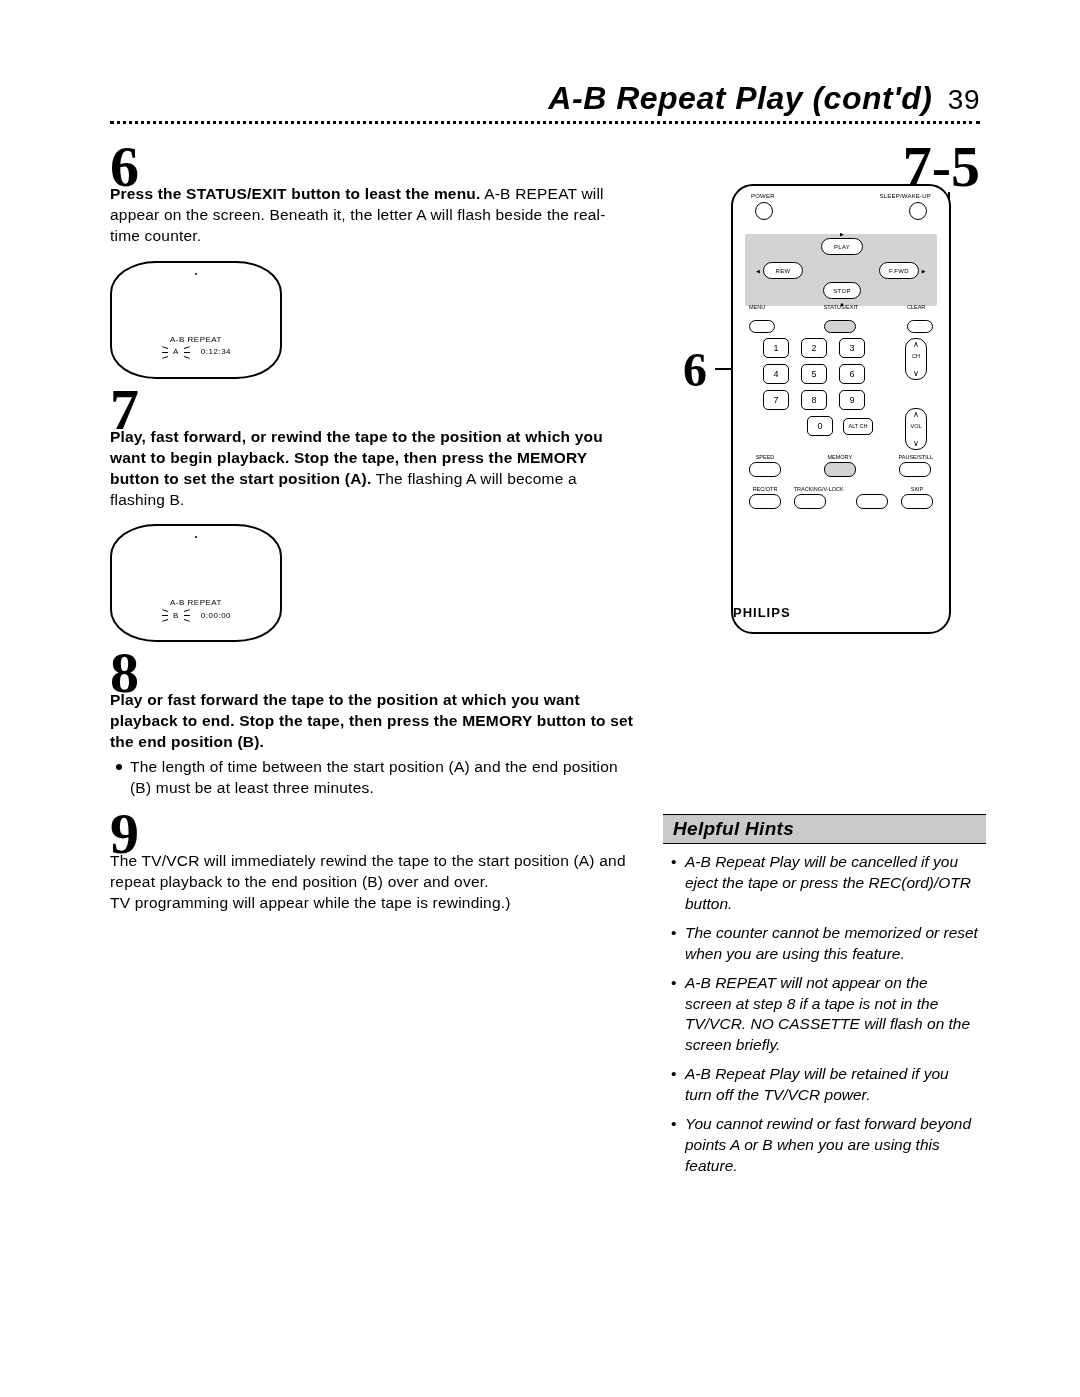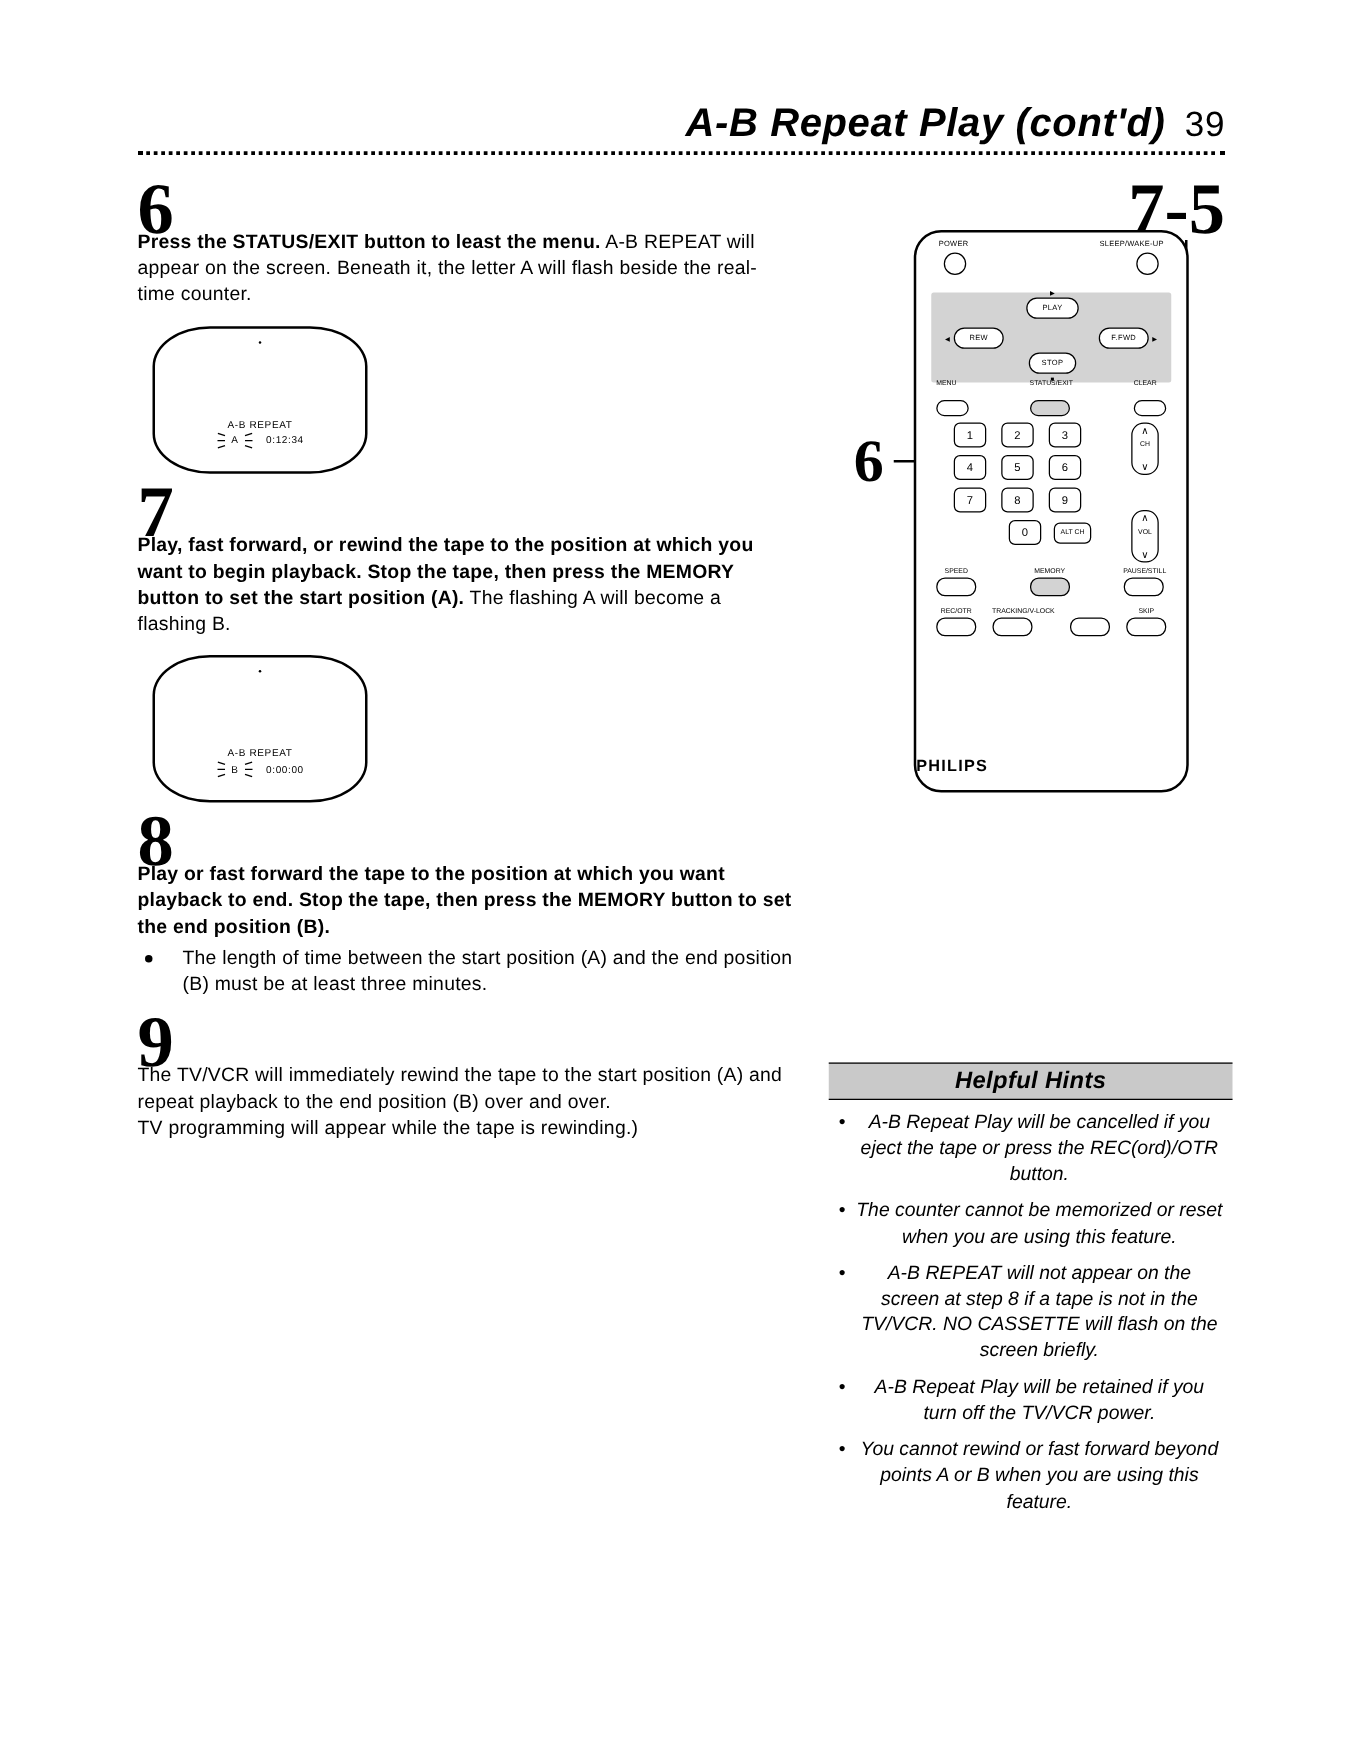--- a/index.html
+++ b/index.html
@@ -65,35 +65,35 @@
     padding-top: 42px;
     font-size: 15.5px;
     line-height: 1.35;
     letter-spacing: 0.2px;
   }
   .step-body b {
     font-weight: bold;
   }
   .bullet {
     display: flex;
-    gap: 24px;
+    gap: 8px;
     padding-left: 6px;
     padding-top: 4px;
   }
   .bullet .dot {
     width: 6px; height: 6px; border-radius: 50%;
     background: #000; margin-top: 7px; flex: none;
   }
   
   .tv {
     width: 168px;
     height: 114px;
     border: 2px solid #000;
     border-radius: 46px / 32px;
-    margin: 14px 0 6px 12px;
+    margin: 14px 0 6px 0;
     position: relative;
   }
   .tv-center-dot {
     position: absolute; left: 50%; top: 10px;
     width: 2px; height: 2px; background: #000; border-radius: 50%;
     transform: translateX(-50%);
   }
   .tv-label {
     position: absolute; left: 58px; top: 72px;
     font-size: 8px; letter-spacing: 0.5px;
@@ -235,22 +235,21 @@
     font-weight: bold; font-size: 13px; letter-spacing: 1px;
   }
 
   
   .line { position:absolute; background:#000; }
 
   
   .hints {
     position: absolute;
     left: 6px; right: -6px;
-    top: 708px;
-    text-align: center;
+    top: 672px;
   }
   .hints-head {
     background: #c9c9c9;
     border-top: 1.5px solid #000;
     border-bottom: 1.5px solid #000;
     font-style: italic;
     font-weight: bold;
     font-size: 19px;
     padding: 3px 10px;
     letter-spacing: 0.3px;

